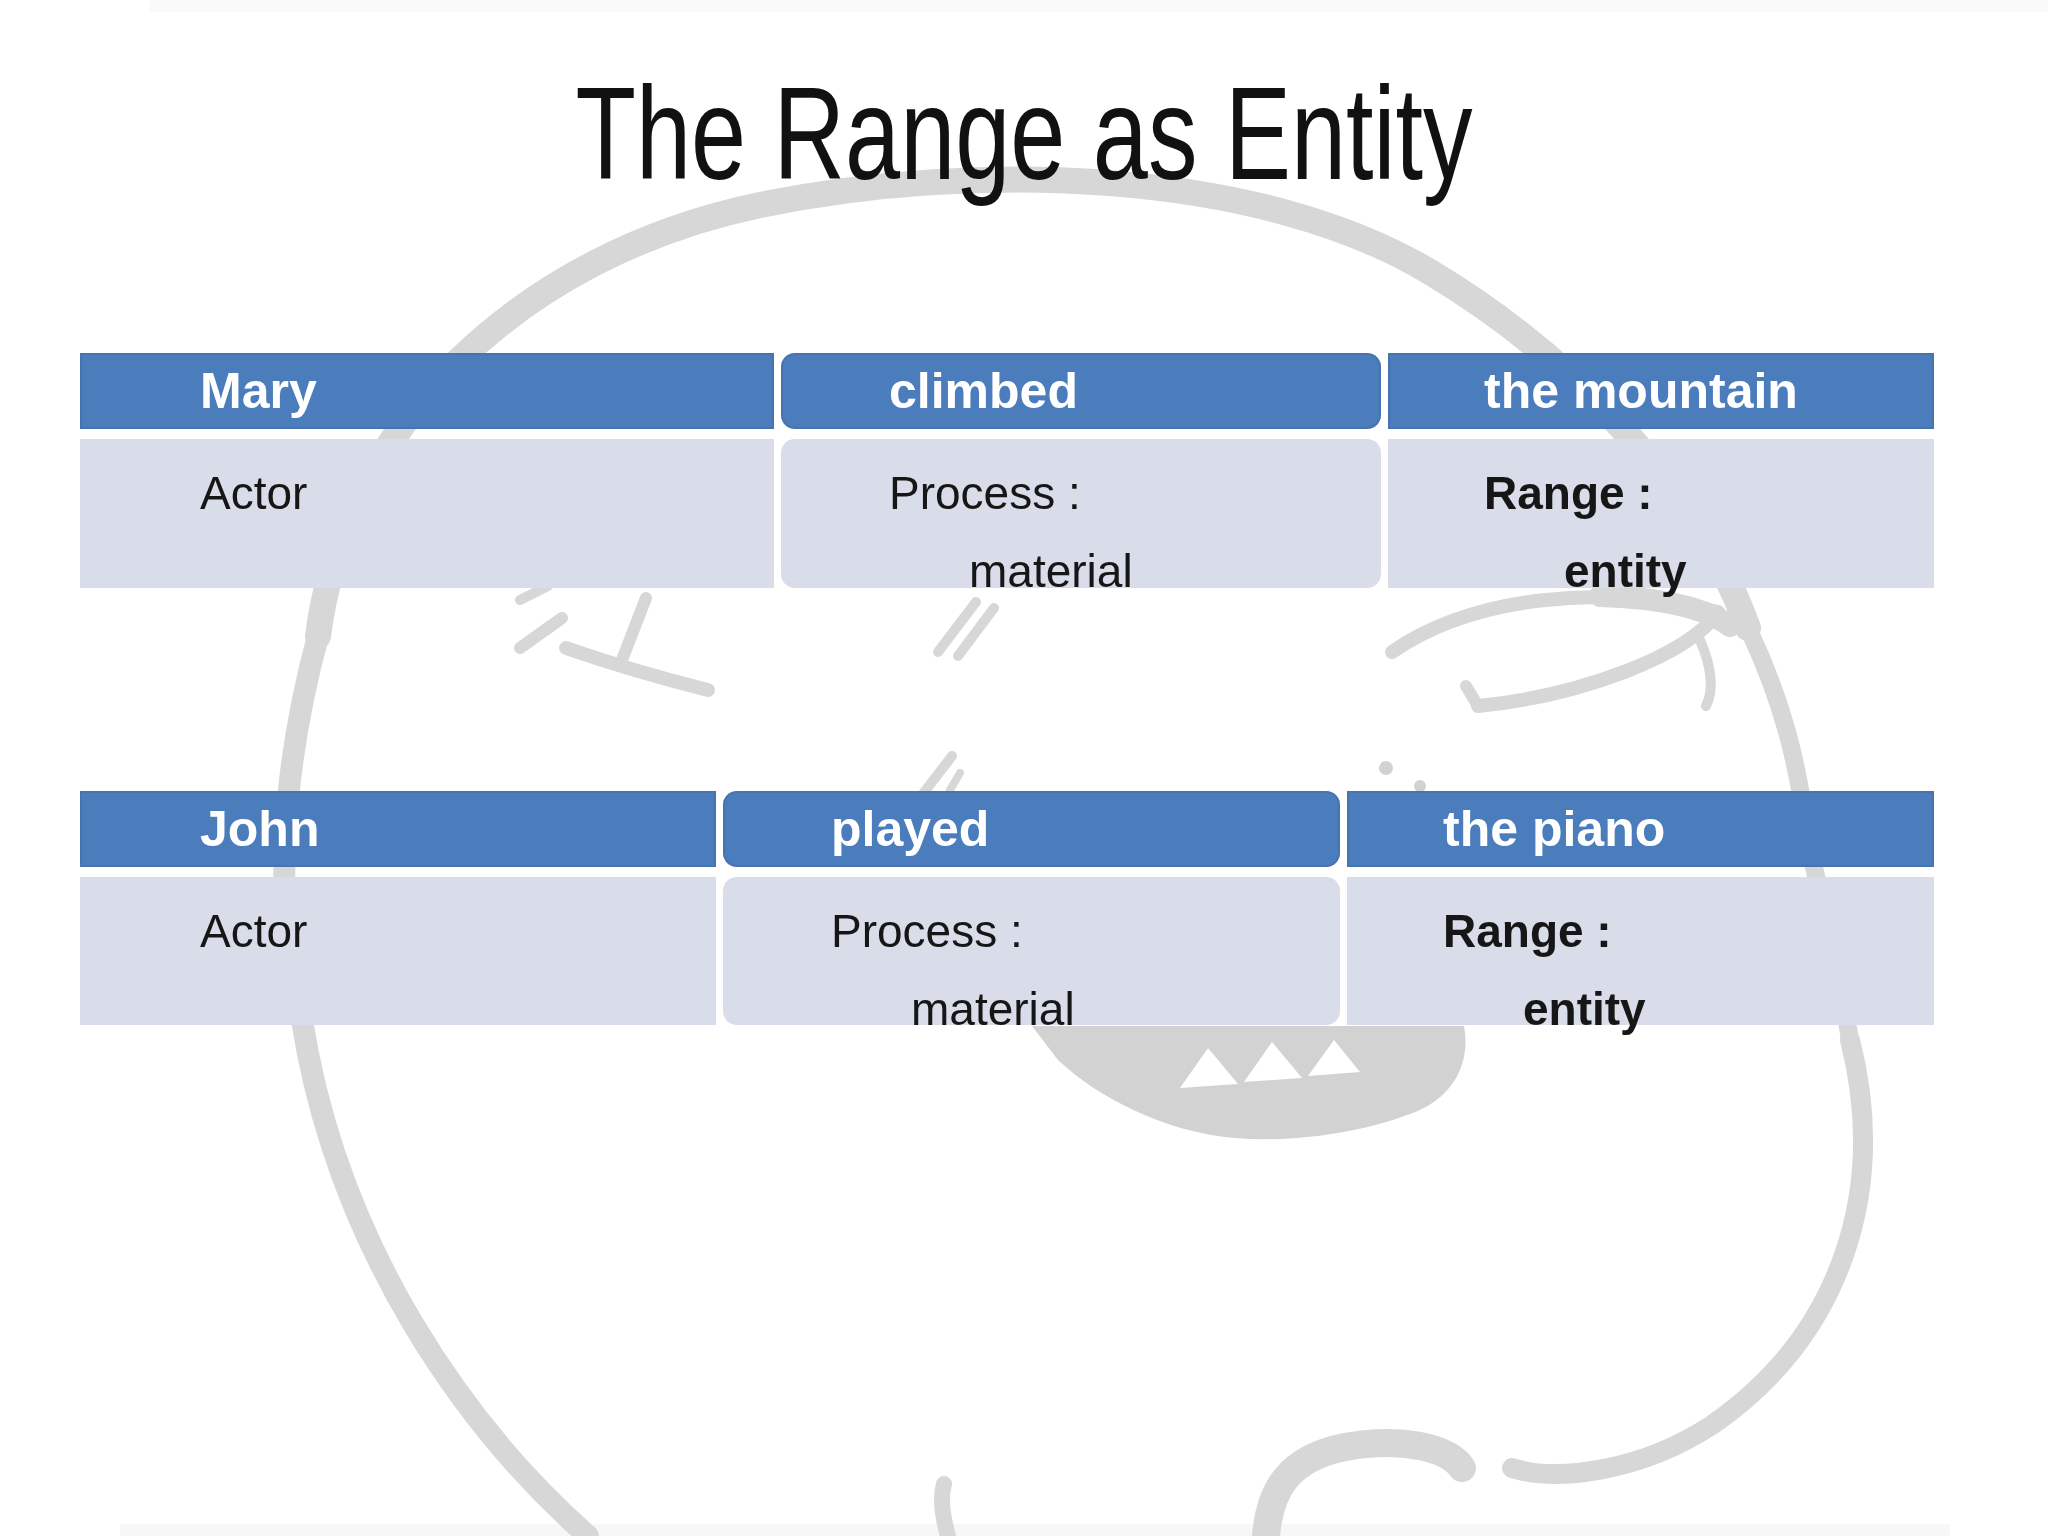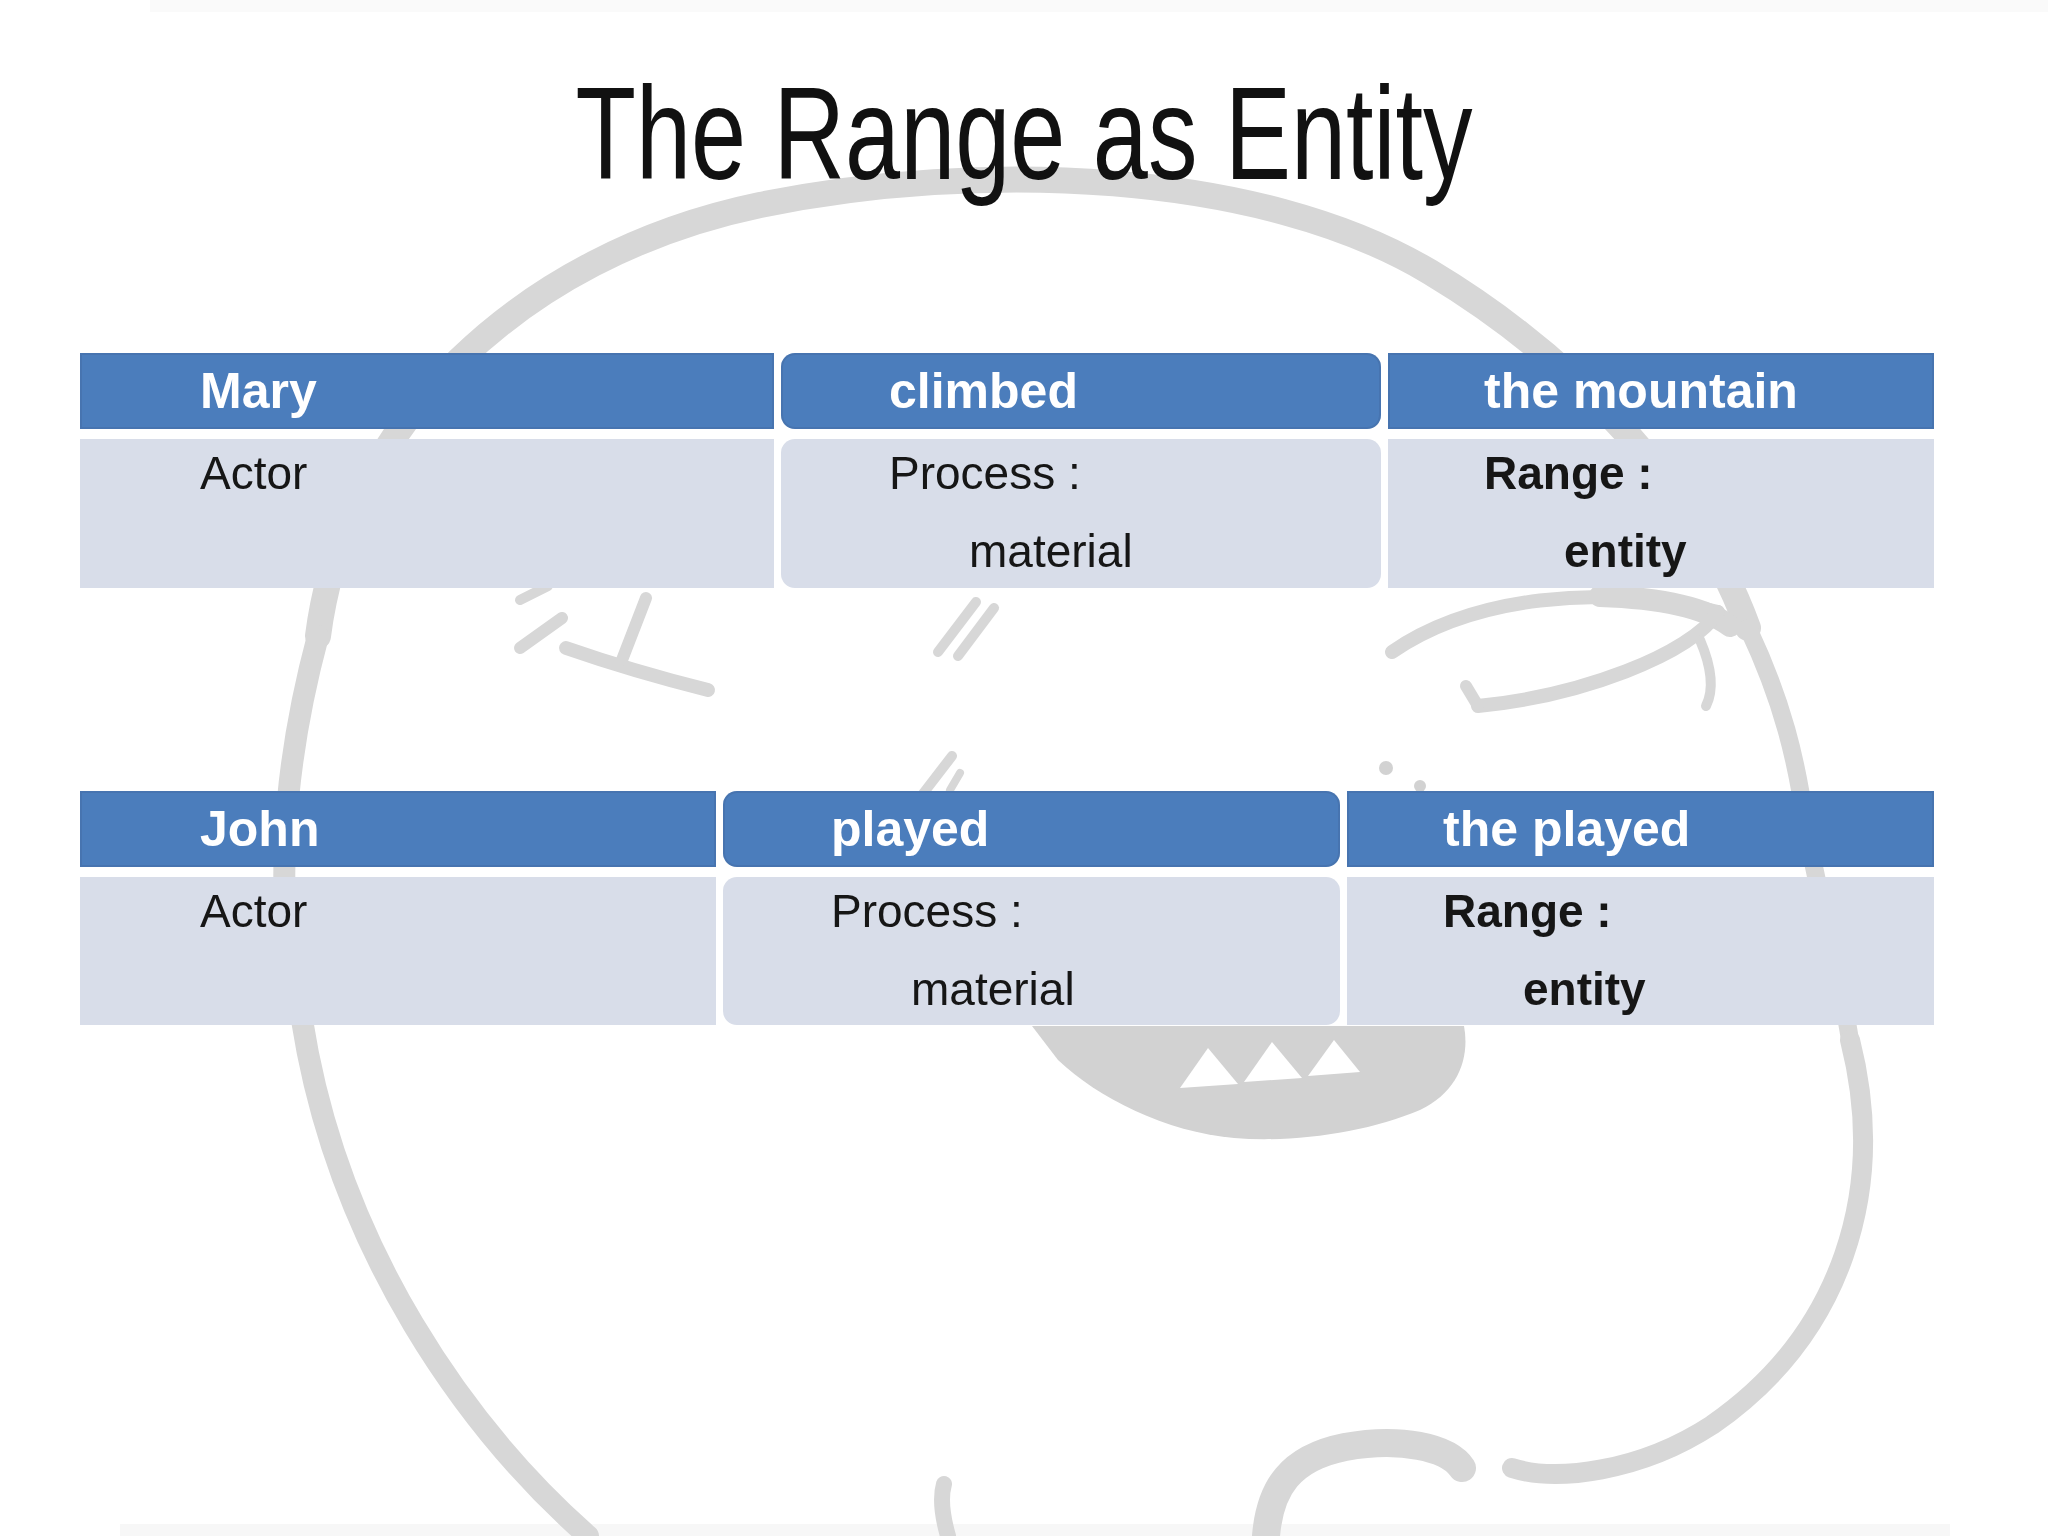--- a/index.html
+++ b/index.html
@@ -42,21 +42,21 @@
   .hdr .c{
     background:var(--header-bg,#4b7dbc);
     color:var(--header-text,#ffffff);
     font-weight:700;font-size:50px;
     display:flex;align-items:center;
     box-shadow:inset 0 0 0 2px rgba(60,90,140,.25);
   }
   .bdy .c{
     background:var(--body-bg,#d8dde9);
     color:var(--body-text,#161616);
-    font-size:46px;padding-top:8px;
+    font-size:46px;padding-top:28px;
   }
   .c.c1{padding-left:120px;}
   .c.c2{padding-left:108px;border-radius:14px;}
   .c.c3{padding-left:96px;}
   .l1{line-height:52px;}
   .l2{line-height:52px;margin-top:26px;padding-left:80px;}
 </style>
 </head>
 <body>
 
@@ -134,21 +134,21 @@
 
   <div class="tbl t2">
     <div class="hdr">
       <div class="c c1">
         <span>John</span>
       </div>
       <div class="c c2">
         <span>played</span>
       </div>
       <div class="c c3">
-        <span>the played</span>
+        <span>the piano</span>
       </div>
     </div>
     <div class="bdy">
       <div class="c c1">
         <div class="l1">Actor</div>
       </div>
       <div class="c c2">
         <div class="l1">Process :</div>
         <div class="l2">material</div>
       </div>

